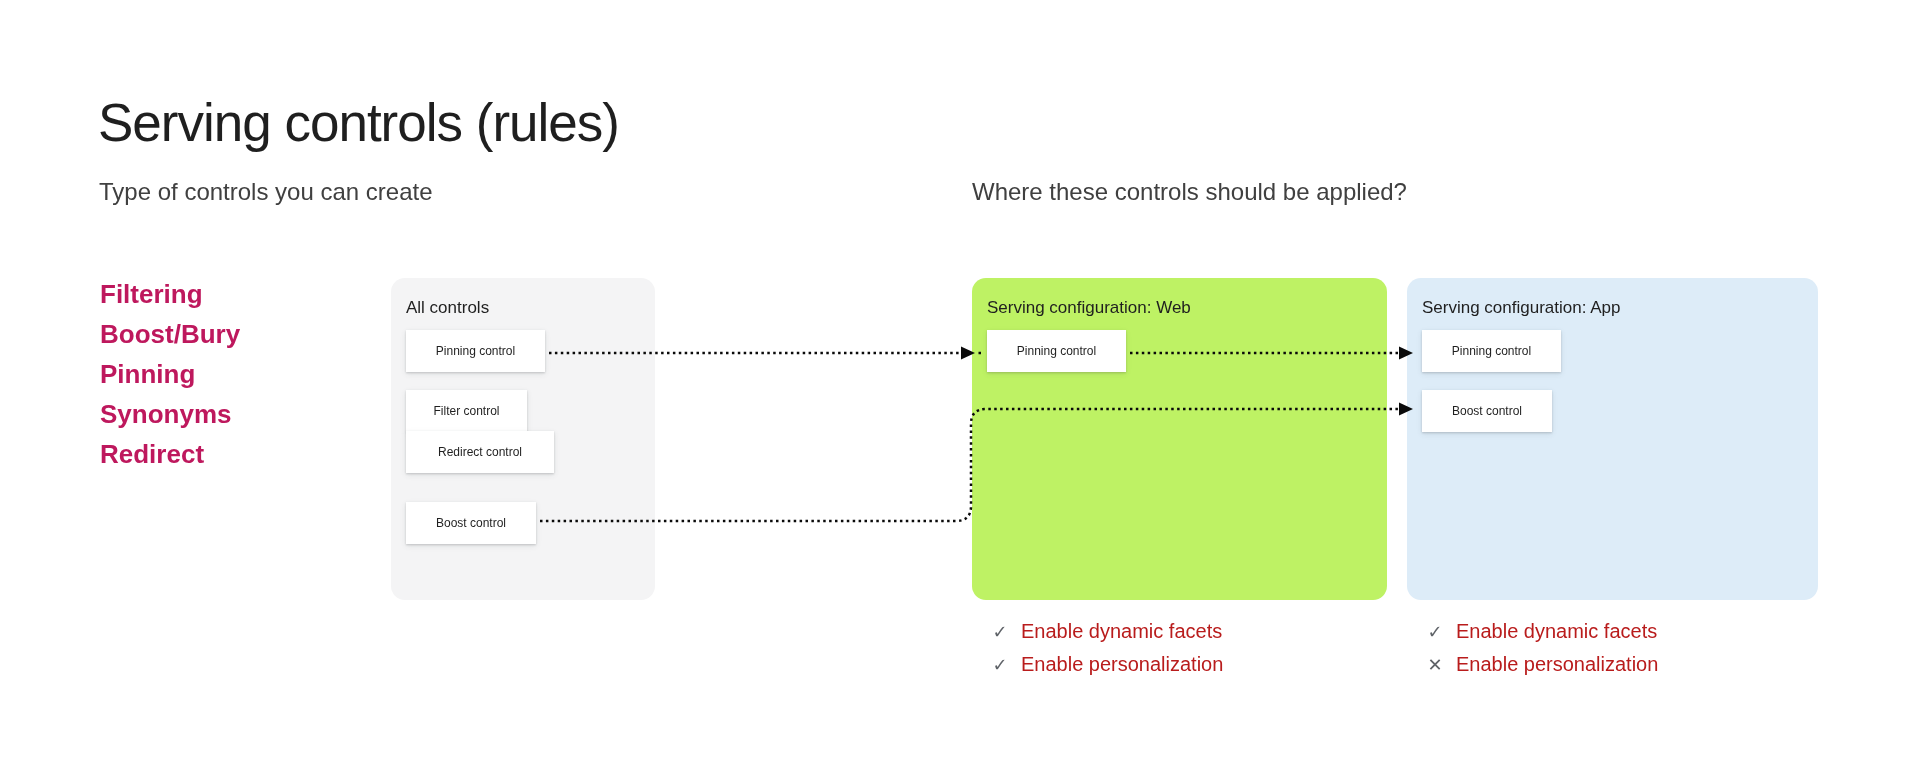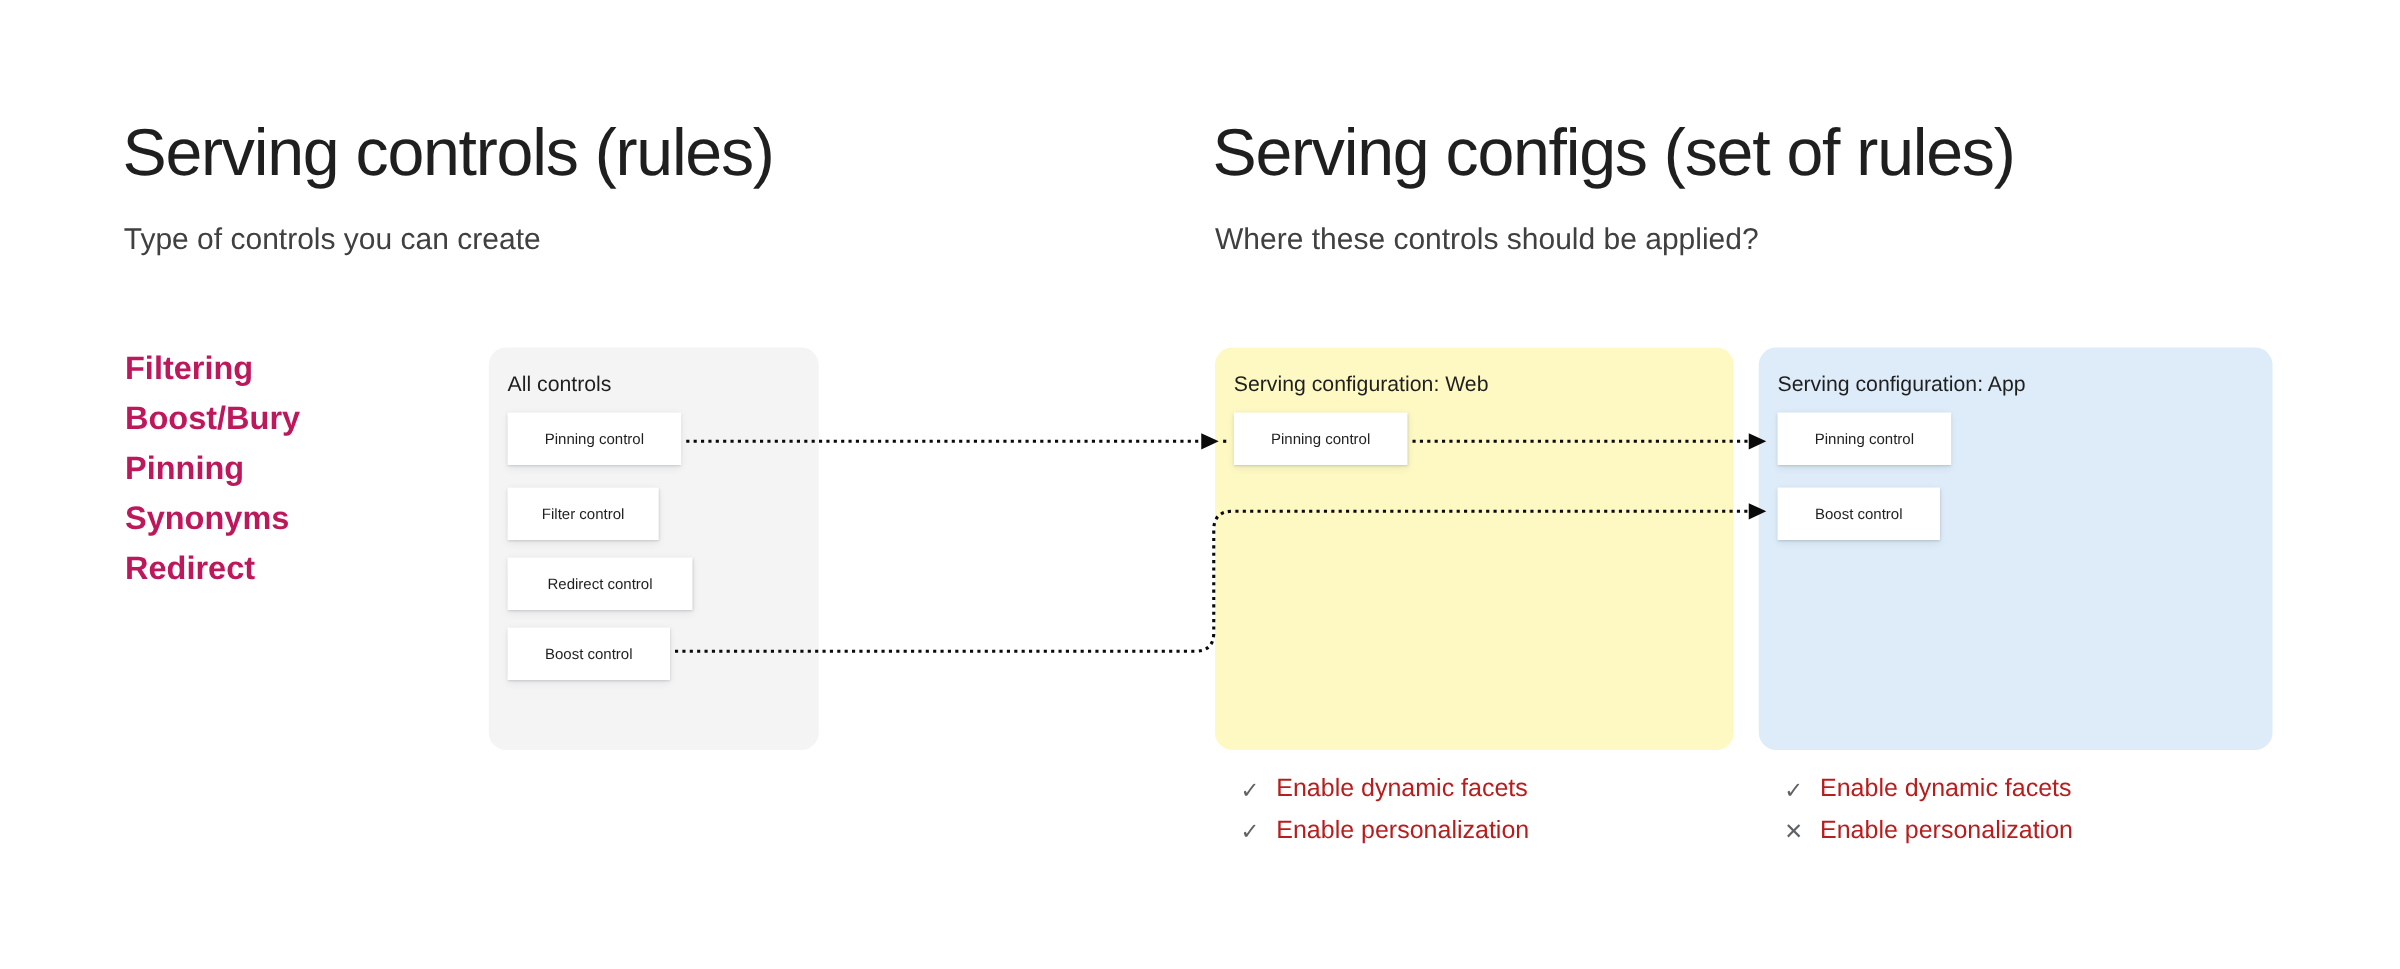--- a/index.html
+++ b/index.html
@@ -70,40 +70,39 @@
   .connectors polygon { fill: #0a0a0a; stroke: none; }
 </style>
 </head>
 <body>
 
 <div class="canvas">
 
   <h1 class="col-title left">Serving controls (rules)</h1>
   <p class="col-subtitle left">Type of controls you can create</p>
 
-  <h1 class="col-title right">Serving configs (set of rules)</h1>
   <p class="col-subtitle right">Where these controls should be applied?</p>
 
   <ul class="control-types">
     <li>Filtering</li>
     <li>Boost/Bury</li>
     <li>Pinning</li>
     <li>Synonyms</li>
     <li>Redirect</li>
   </ul>
 
   <section class="card card-gray" style="background-color: rgb(244, 244, 245);">
     <div class="card-label">All controls</div>
     <div class="pill" style="top:52px; width:139px;">Pinning control</div>
     <div class="pill" style="top:112px; width:121px;">Filter control</div>
-    <div class="pill" style="top:168px; width:148px;">Redirect control</div>
+    <div class="pill" style="top:153px; width:148px;">Redirect control</div>
     <div class="pill" style="top:224px; width:130px;">Boost control</div>
   </section>
 
-  <section class="card card-green" style="background-color: #fef9c3;">
+  <section class="card card-green" style="background-color: #bef264;">
     <div class="card-label">Serving configuration: Web</div>
     <div class="pill" style="top:52px; width:139px;">Pinning control</div>
   </section>
 
   <section class="card card-blue" style="background-color: rgb(221, 236, 248);">
     <div class="card-label">Serving configuration: App</div>
     <div class="pill" style="top:52px; width:139px;">Pinning control</div>
     <div class="pill" style="top:112px; width:130px;">Boost control</div>
   </section>
 

